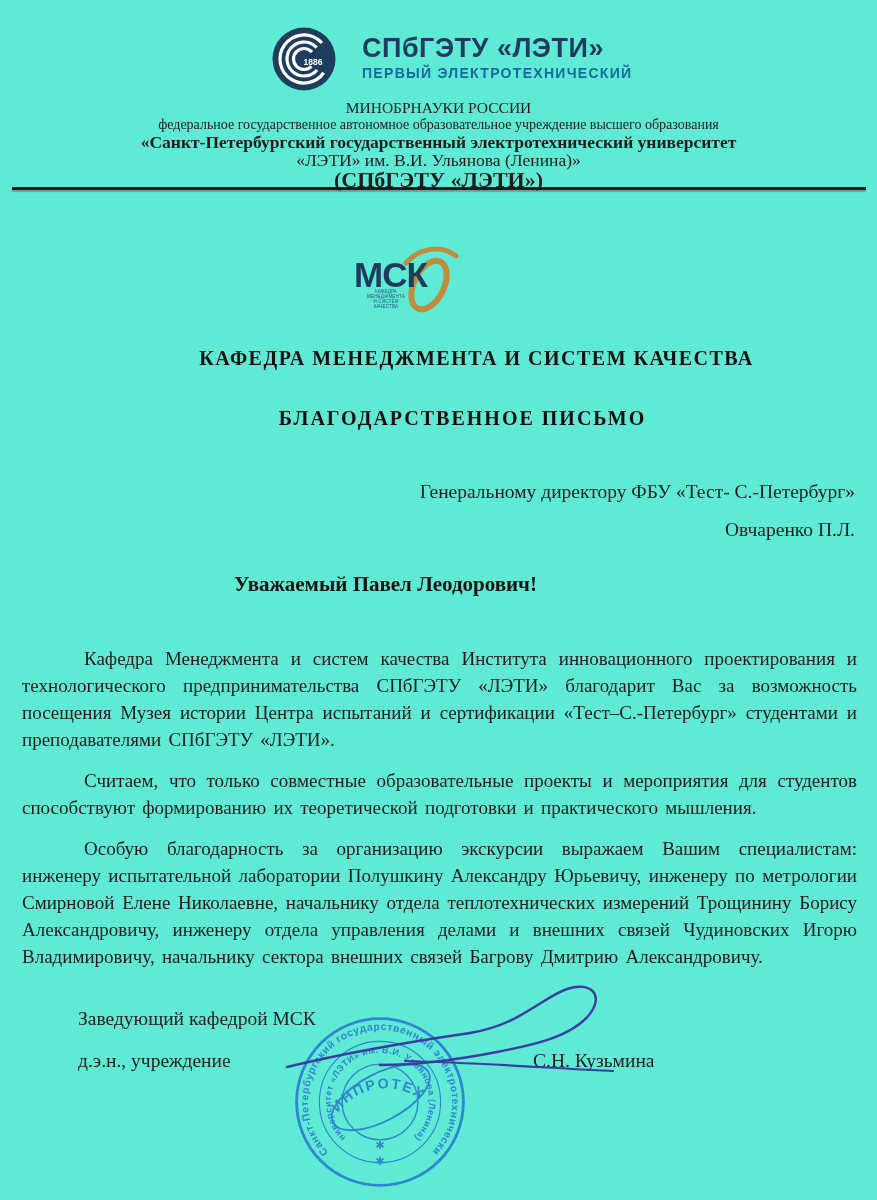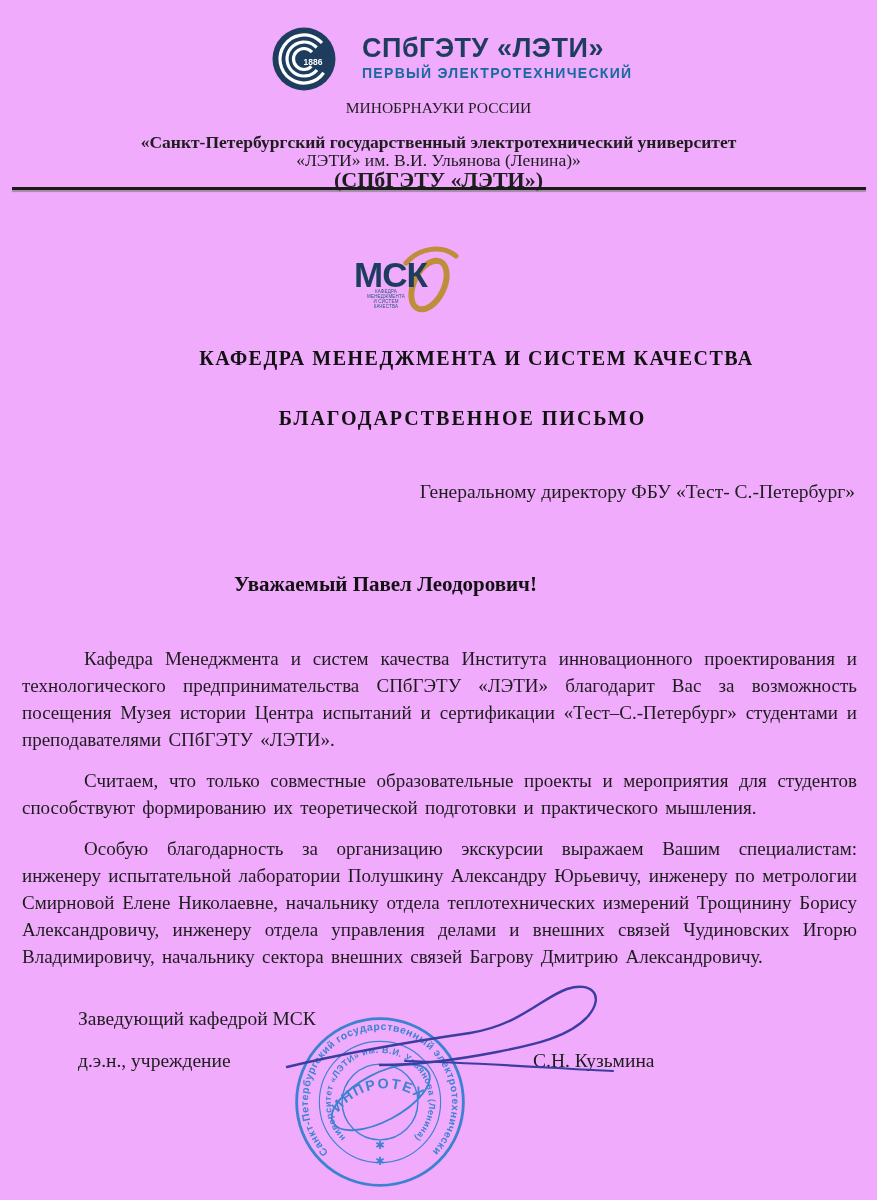--- a/index.html
+++ b/index.html
@@ -1,17 +1,17 @@
 <!DOCTYPE html>
 <html><head>
 <meta charset="utf-8">
 <style>
   html,body{margin:0;padding:0;background:#e8e8e8;}
   .page{
-    position:relative;width:877px;height:1200px;margin:0 auto;background:#f0abfc;
+    position:relative;width:877px;height:1200px;margin:0 auto;background:#5eead4;
     overflow:hidden;font-family:"Liberation Serif", serif;color:#1d1d1d;
   }
   
   .leti-logo-row{position:absolute;left:272px;top:27px;display:flex;align-items:flex-start;}
   .leti-logo-svg{width:64px;height:64px;display:block;}
   .leti-wordmark{margin-left:26px;padding-top:7px;font-family:"Liberation Sans",sans-serif;}
   .leti-title{font-size:27px;font-weight:bold;color:#1d3c5e;letter-spacing:.5px;line-height:28px;}
   .leti-subtitle{font-size:14px;font-weight:bold;color:#156a9e;letter-spacing:1.3px;margin-top:3px;}
   .hdr-line{position:absolute;left:0;width:100%;text-align:center;}
   .ministry{top:99px;font-size:15.5px;}
@@ -66,20 +66,21 @@
       <circle cx="32" cy="32" r="10.5" fill="none" stroke="#ffffff" stroke-width="3.2" stroke-dasharray="50 16" transform="rotate(45 32 32)"></circle>
       <text x="41" y="38" text-anchor="middle" font-family="Liberation Sans, sans-serif" font-size="8.5" font-weight="bold" fill="#ffffff">1886</text>
     </svg>
     <div class="leti-wordmark">
       <div class="leti-title">СПбГЭТУ «ЛЭТИ»</div>
       <div class="leti-subtitle">ПЕРВЫЙ ЭЛЕКТРОТЕХНИЧЕСКИЙ</div>
     </div>
   </div>
 
   <div class="hdr-line ministry">МИНОБРНАУКИ РОССИИ</div>
+  <div class="hdr-line inst-type">федеральное государственное автономное образовательное учреждение высшего образования</div>
   <div class="hdr-line uni1">«Санкт-Петербургский государственный электротехнический университет</div>
   <div class="hdr-line uni2">«ЛЭТИ» им. В.И. Ульянова (Ленина)»</div>
   <div class="hdr-line uni3">(СПбГЭТУ «ЛЭТИ»)</div>
   <div class="header-rule"></div>
 
   <div class="msk-logo">
     <svg class="msk-swoosh" width="58" height="74" viewBox="0 0 58 74">
       <ellipse cx="27" cy="42" rx="15" ry="26" fill="none" stroke="#bf8e3c" stroke-width="6" transform="rotate(26 27 42)"></ellipse>
       <path d="M 4,20 C 18,4 40,2 54,13" fill="none" stroke="#bf8e3c" stroke-width="5" stroke-linecap="round"></path>
     </svg>
@@ -89,20 +90,21 @@
       <div>МЕНЕДЖМЕНТА</div>
       <div>И СИСТЕМ КАЧЕСТВА</div>
     </div>
   </div>
 
   <div class="dept-title">КАФЕДРА МЕНЕДЖМЕНТА И СИСТЕМ КАЧЕСТВА</div>
   <div class="letter-title">БЛАГОДАРСТВЕННОЕ ПИСЬМО</div>
 
   <div class="addressee">
     <div>Генеральному директору ФБУ «Тест- С.-Петербург»</div>
+    <div>Овчаренко П.Л.</div>
   </div>
 
   <div class="salutation">Уважаемый Павел Леодорович!</div>
 
   <div class="body-text">
     <p>Кафедра Менеджмента и систем качества Института инновационного проектирования и технологического предпринимательства СПбГЭТУ «ЛЭТИ» благодарит Вас за возможность посещения Музея истории Центра испытаний и сертификации «Тест–С.-Петербург» студентами и преподавателями СПбГЭТУ «ЛЭТИ».</p>
     <p>Считаем, что только совместные образовательные проекты и мероприятия для студентов способствуют формированию их теоретической подготовки и практического мышления.</p>
     <p>Особую благодарность за организацию экскурсии выражаем Вашим специалистам: инженеру испытательной лаборатории Полушкину Александру Юрьевичу, инженеру по метрологии Смирновой Елене Николаевне, начальнику отдела теплотехнических измерений Трощинину Борису Александровичу, инженеру отдела управления делами и внешних связей Чудиновских Игорю Владимировичу, начальнику сектора внешних связей Багрову Дмитрию Александровичу.</p>
   </div>
 

